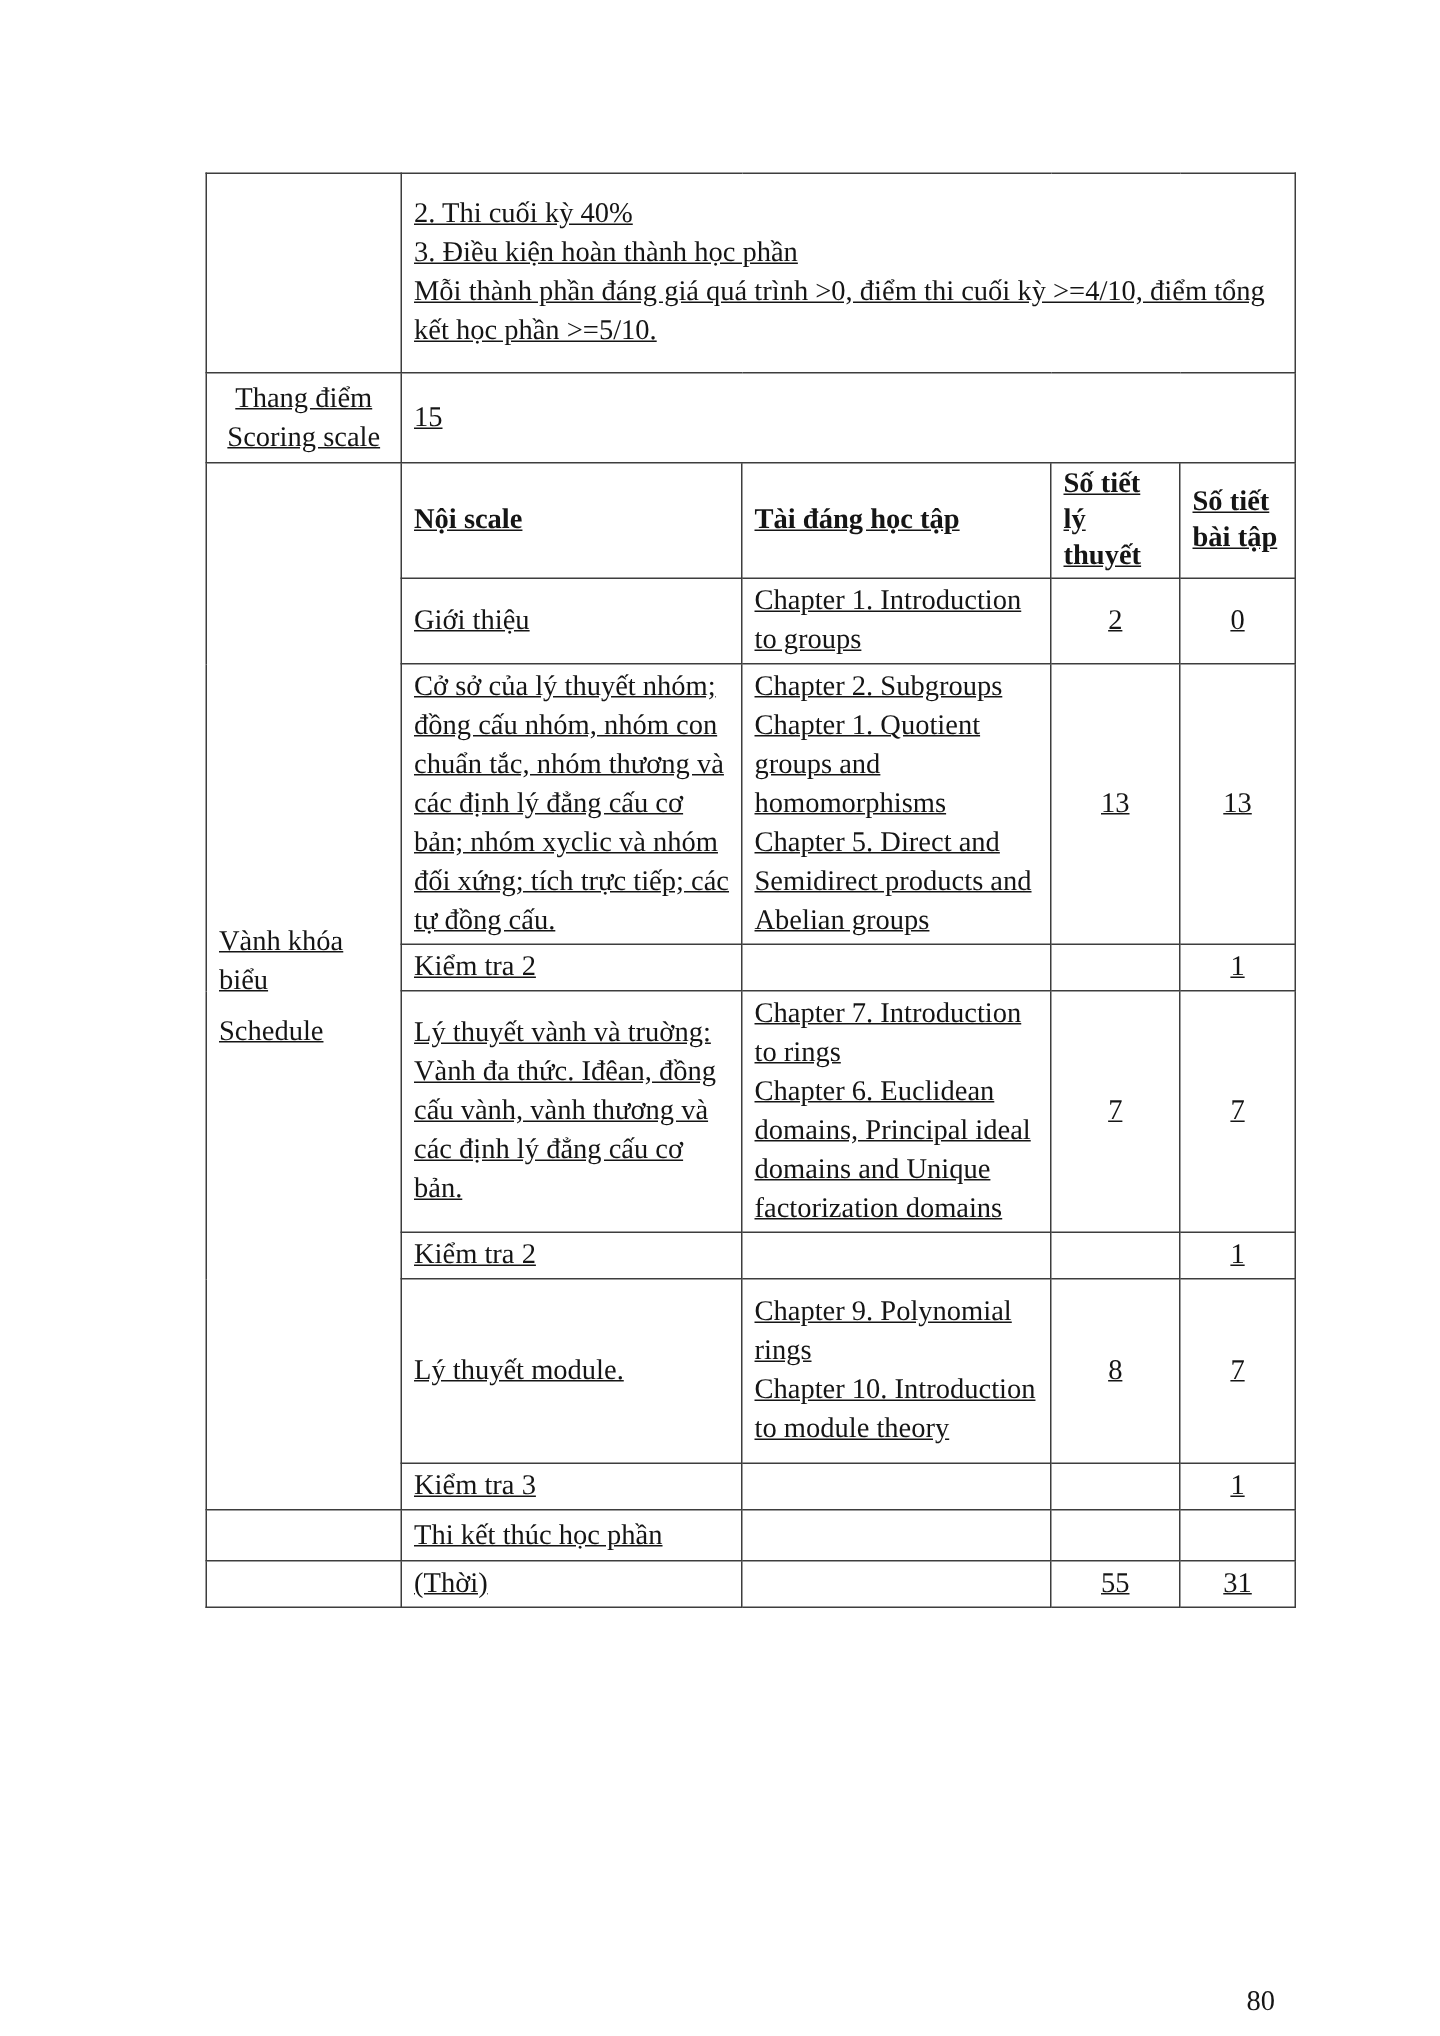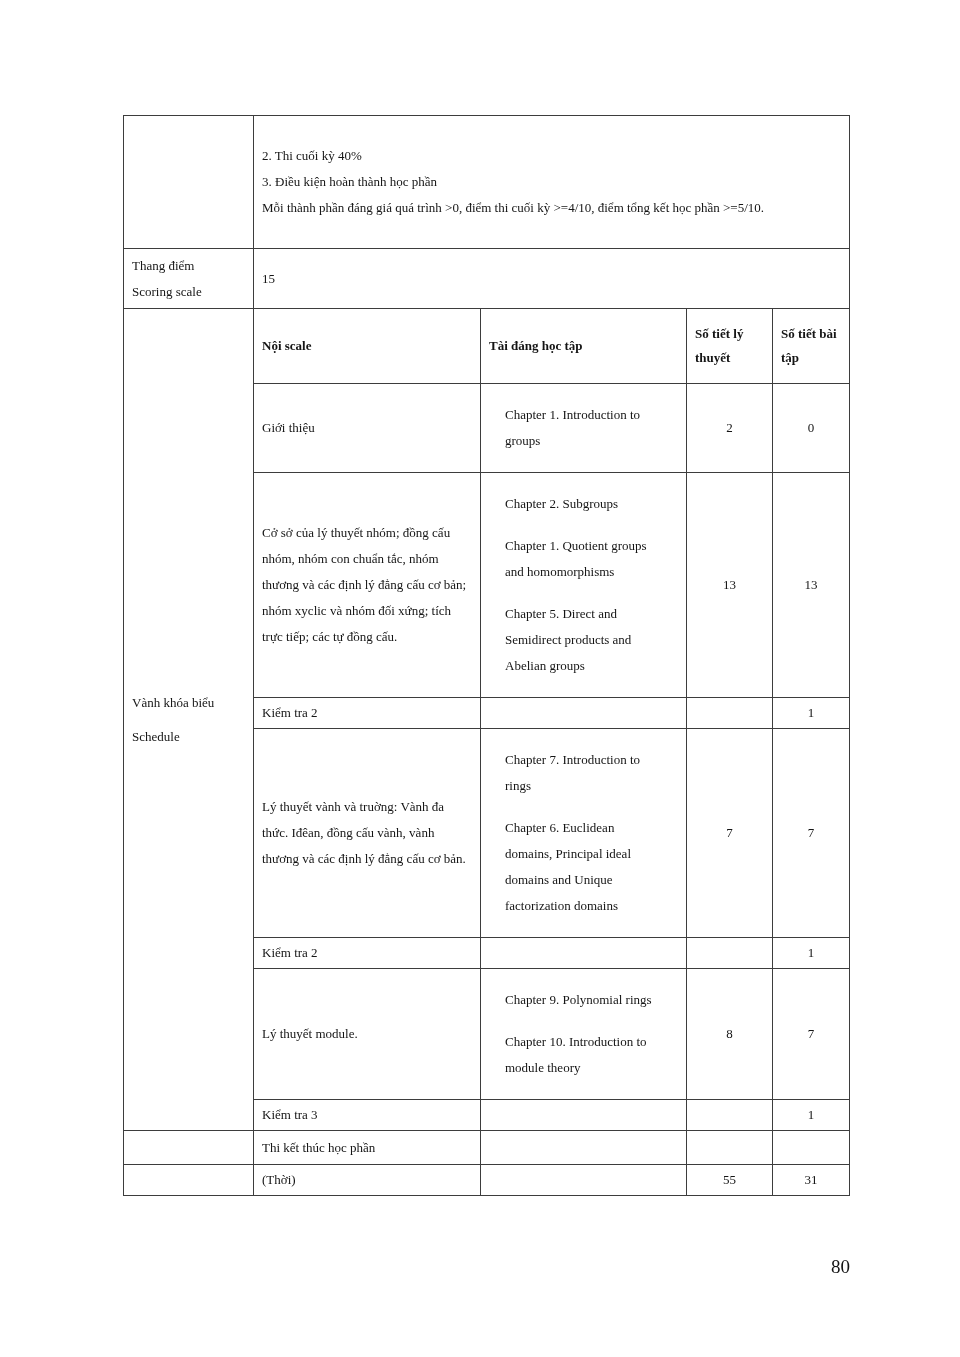--- a/index.html
+++ b/index.html
@@ -8,53 +8,54 @@
     width: 960px;
     height: 1357px;
     background: #ffffff;
     font-family: "Liberation Serif", "DejaVu Serif", serif;
     color: #151515;
     font-size: 19px;
     line-height: 26px;
   }
   table.doc-table {
     position: absolute;
-    left: 123px;
+    left: 137px;
     top: 115px;
     width: 726px;
     border-collapse: collapse;
     table-layout: fixed;
-    font-size: 13px;
+    font-size: 19px;
     line-height: 26px;
+    text-decoration: underline;
   }
   table.doc-table td {
     border: 1px solid #3d3d3d;
     padding: 2px 8px;
     vertical-align: middle;
     overflow: hidden;
   }
   td.assessment-cell { vertical-align: top; padding: 22px 10px 4px 10px; }
-  td.label-cell { vertical-align: top; padding-top: 4px; }
+  td.label-cell { vertical-align: top; padding-top: 4px; text-align: center; }
   td.value-cell { vertical-align: top; padding-top: 4px; }
   td.head-cell {
     vertical-align: top;
     font-weight: bold;
     padding-top: 6px;
     line-height: 24px;
   }
   td.num-cell { text-align: center; }
   td.materials-cell { vertical-align: middle; padding: 2px 9px; }
-  .materials-cell .mat-item { margin: 16px; }
+  .materials-cell .mat-item { margin: 0; }
   td.schedule-label-cell { vertical-align: middle; padding-left: 9px; }
   .sched-label-vi { margin-bottom: 8px; }
   td.final-exam-cell { padding-left: 30px; }
   .page-number {
     position: absolute;
     left: 831px;
-    top: 1254px;
+    top: 1322px;
     font-size: 19px;
     color: #151515;
   }
 </style>
 </head>
 <body>
 
 <div class="page">
 
   <table class="doc-table">

